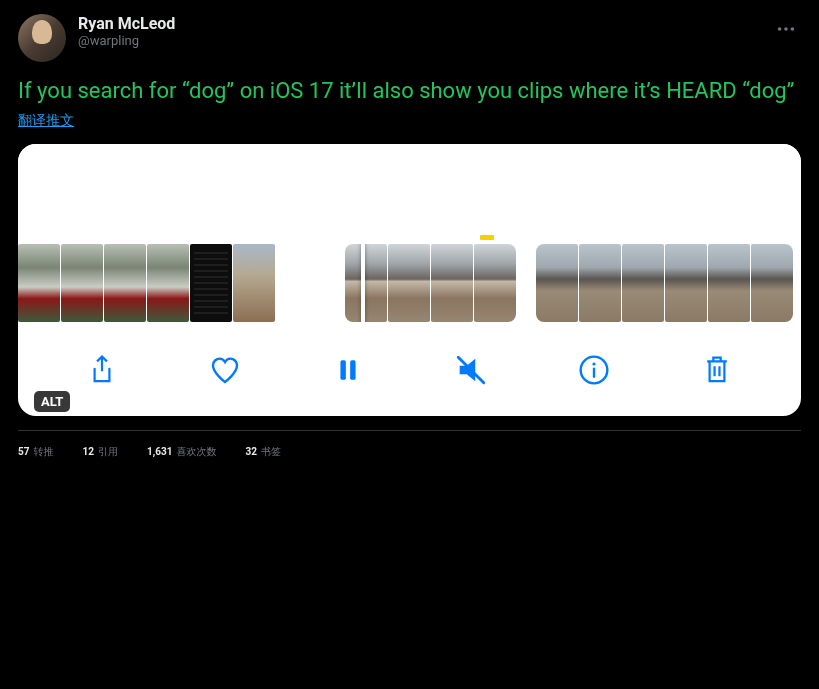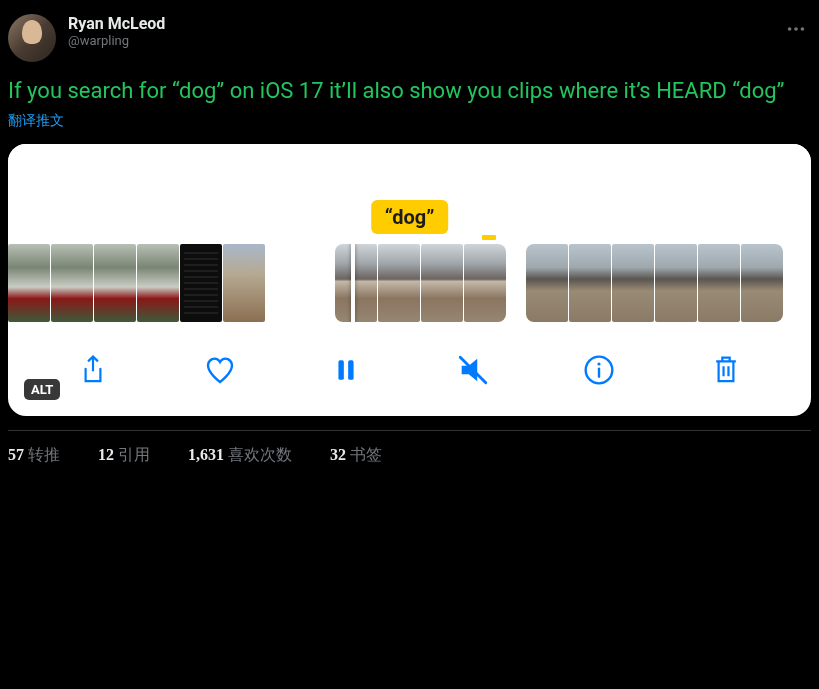--- a/index.html
+++ b/index.html
@@ -5,21 +5,21 @@
   * { box-sizing: border-box; margin: 0; padding: 0; }
   body {
     background: #000;
     color: #e7e9ea;
     font-family: -apple-system, BlinkMacSystemFont, "Segoe UI", Roboto, Helvetica, Arial, sans-serif;
     width: 819px;
     height: 689px;
     overflow: hidden;
   }
   .tweet {
-    padding: 14px 8px;
+    padding: 14px 18px;
   }
   .header {
     display: flex;
     align-items: flex-start;
     gap: 12px;
     position: relative;
   }
   .avatar {
     width: 48px;
     height: 48px;
@@ -52,20 +52,21 @@
     font-size: 22px;
     line-height: 1.35;
     color: #22c55e;
   }
   .translate-link {
     margin-top: 6px;
     color: #1d9bf0;
     font-size: 14px;
     cursor: pointer;
     display: inline-block;
+    text-decoration: underline;
   }
   .media-card {
     margin-top: 14px;
     width: 100%;
     background: #fff;
     border-radius: 18px;
     overflow: hidden;
     position: relative;
     padding-bottom: 20px;
   }
@@ -158,45 +159,44 @@
     cursor: pointer;
     display: flex;
     align-items: center;
     justify-content: center;
     width: 36px;
     height: 36px;
   }
   .alt-badge {
     position: absolute;
     left: 16px;
-    bottom: 16px;
+    bottom: 4px;
     background: rgba(0,0,0,0.78);
     color: #fff;
     font-size: 13px;
     font-weight: 700;
     padding: 3px 7px;
     border-radius: 5px;
   }
   .meta-line {
     margin-top: 16px;
     font-size: 15px;
     color: #71767b;
   }
   .meta-line .bold { color: #e7e9ea; font-weight: 700; }
   .divider {
     border: none;
     border-top: 1px solid #2f3336;
     margin: 14px 0;
   }
   .stats-row {
     display: flex;
-    gap: 38px;
-    font-size: 16px;
+    gap: 29px;
+    font-size: 10px;
     color: #71767b;
-    font-family: Liberation Serif, serif;
   }
   .stat .num { color: #e7e9ea; font-weight: 700; margin-right: 4px; }
 </style>
 </head>
 <body>
 
 <div class="tweet">
 
   <div class="header">
     <div class="avatar"></div>
@@ -212,21 +212,20 @@
         </svg>
     </div>
   </div>
 
   <div class="body-text">If you search for “dog” on iOS 17 it’ll also show you clips where it’s HEARD “dog”</div>
 
   <span class="translate-link">翻译推文</span>
 
   <div class="media-card">
     <div class="ios-top">
-      <div class="dog-tag">“dog”</div>
       <div class="dog-marker"></div>
     </div>
 
     <div class="timeline">
       <div class="clip-group">
         <div class="thumb dog1"></div>
         <div class="thumb dog1"></div>
         <div class="thumb dog1"></div>
         <div class="thumb dog1"></div>
         <div class="thumb terminal"></div>

